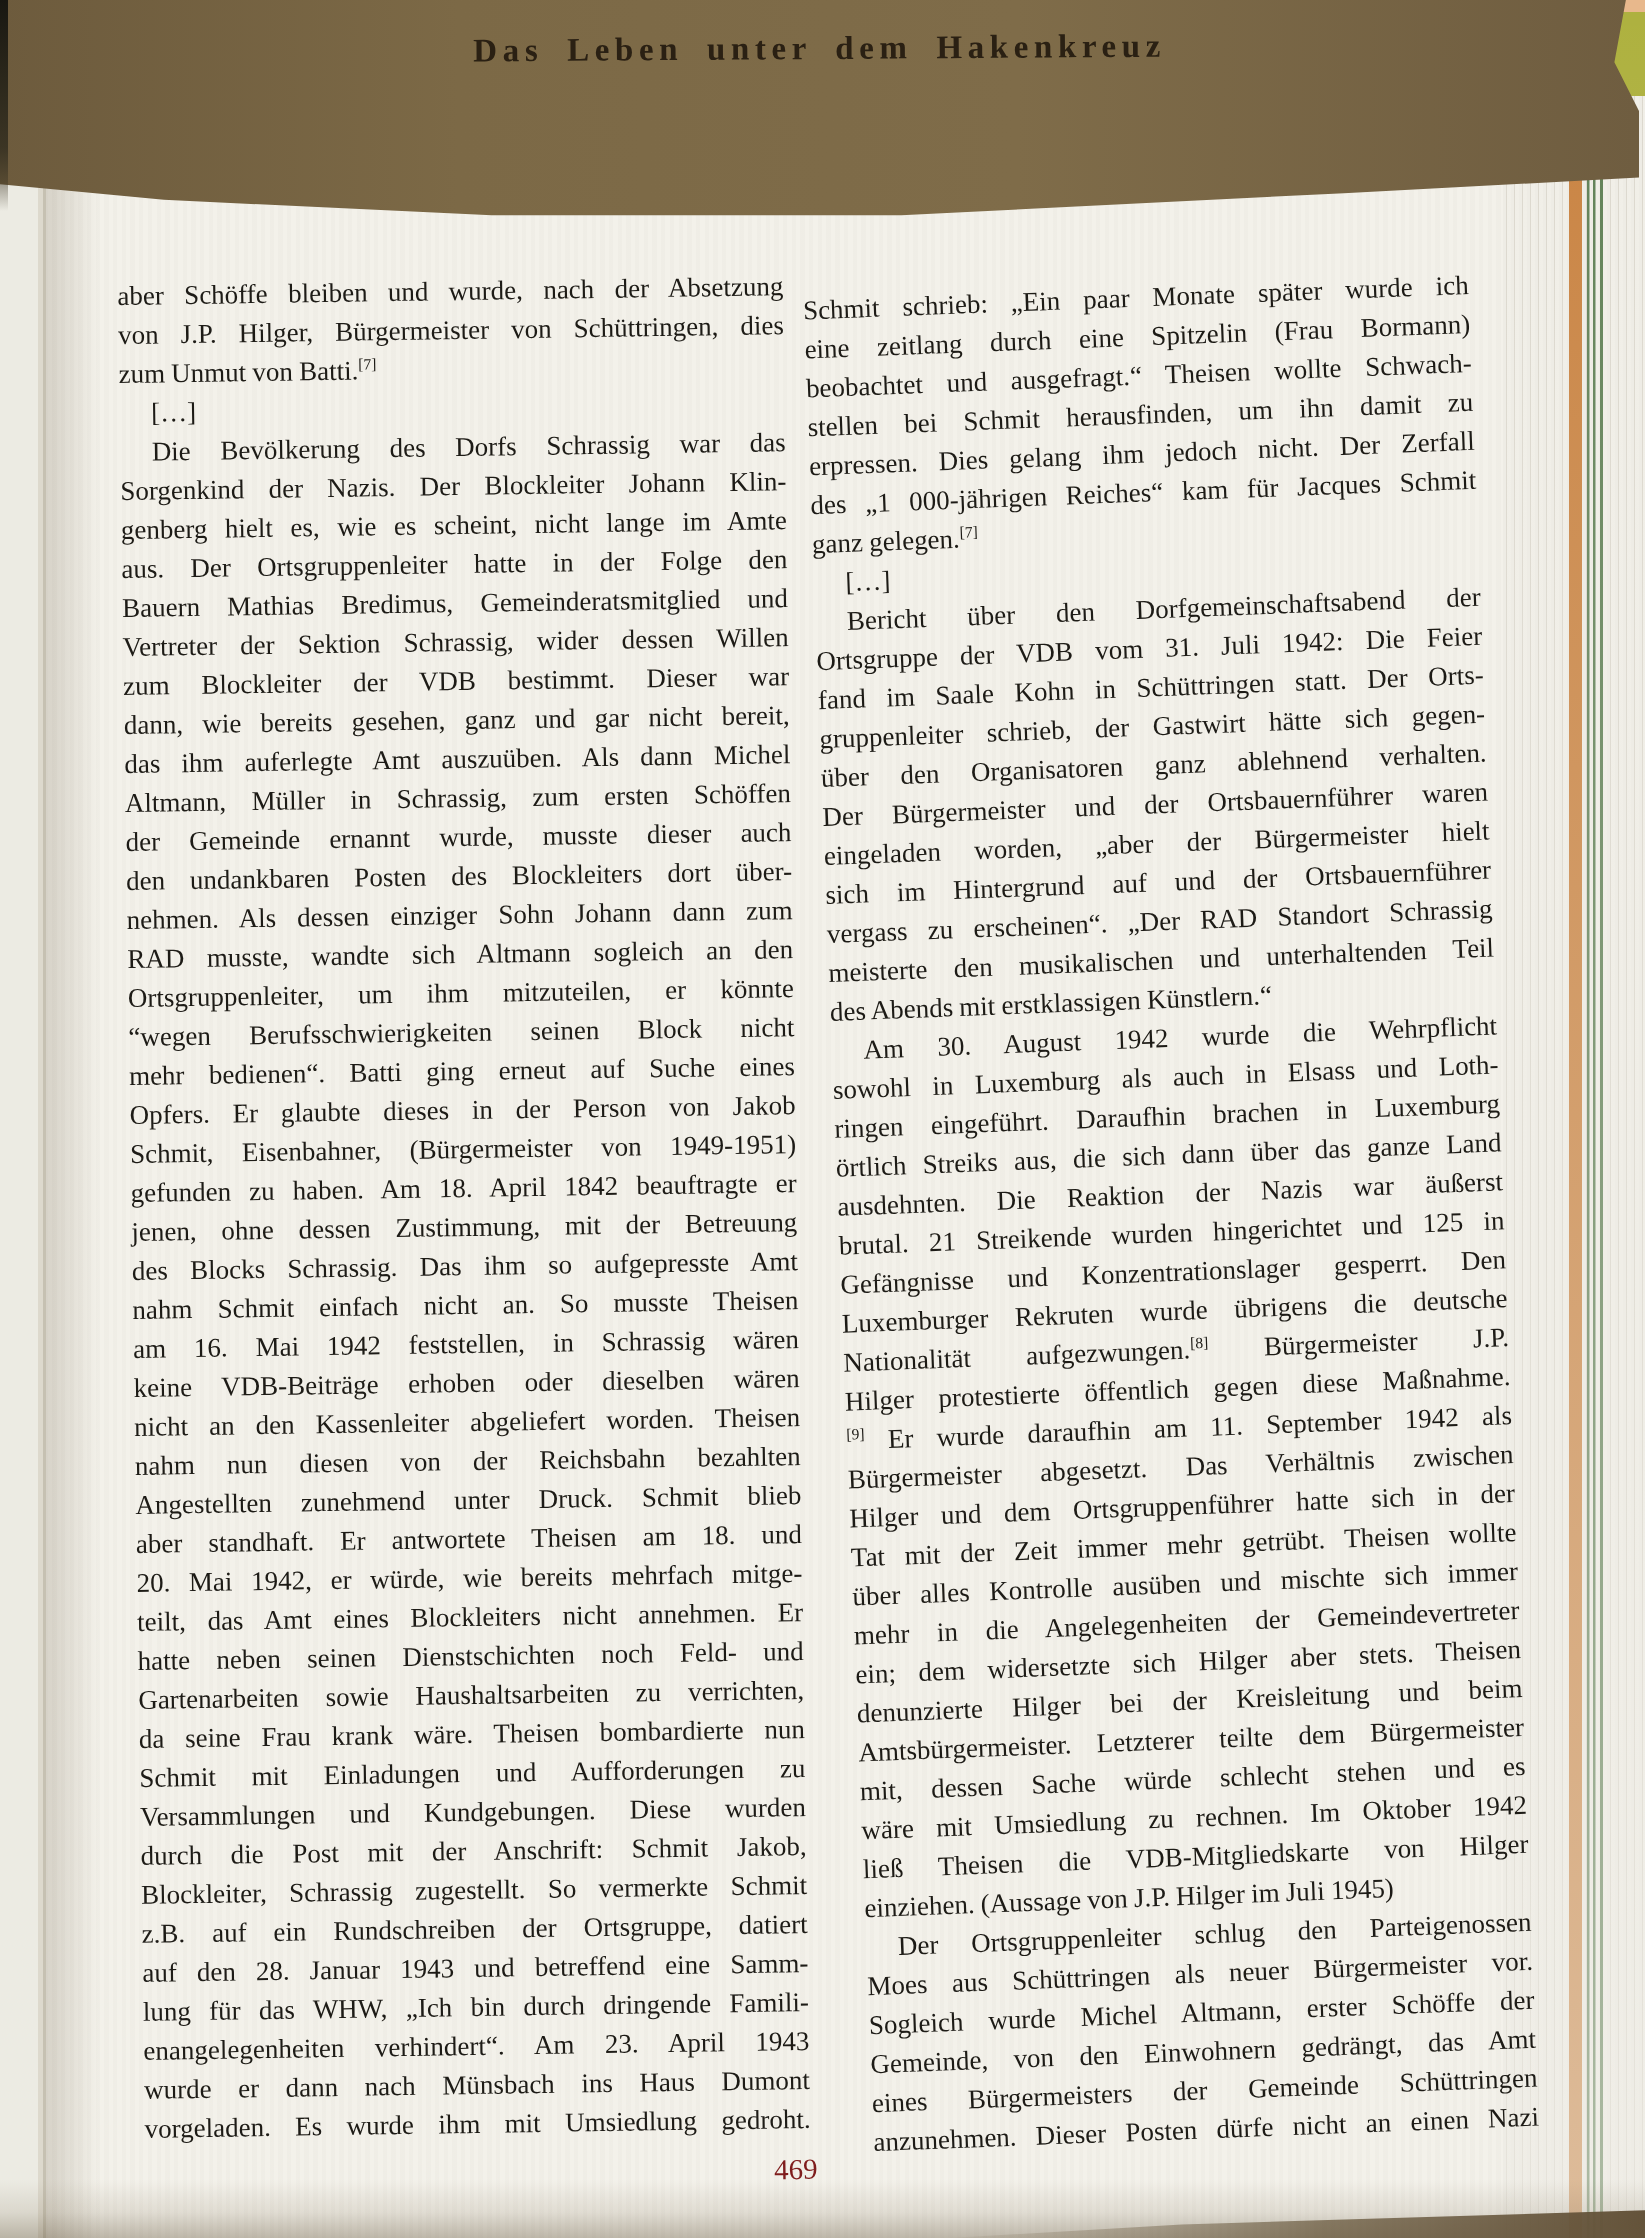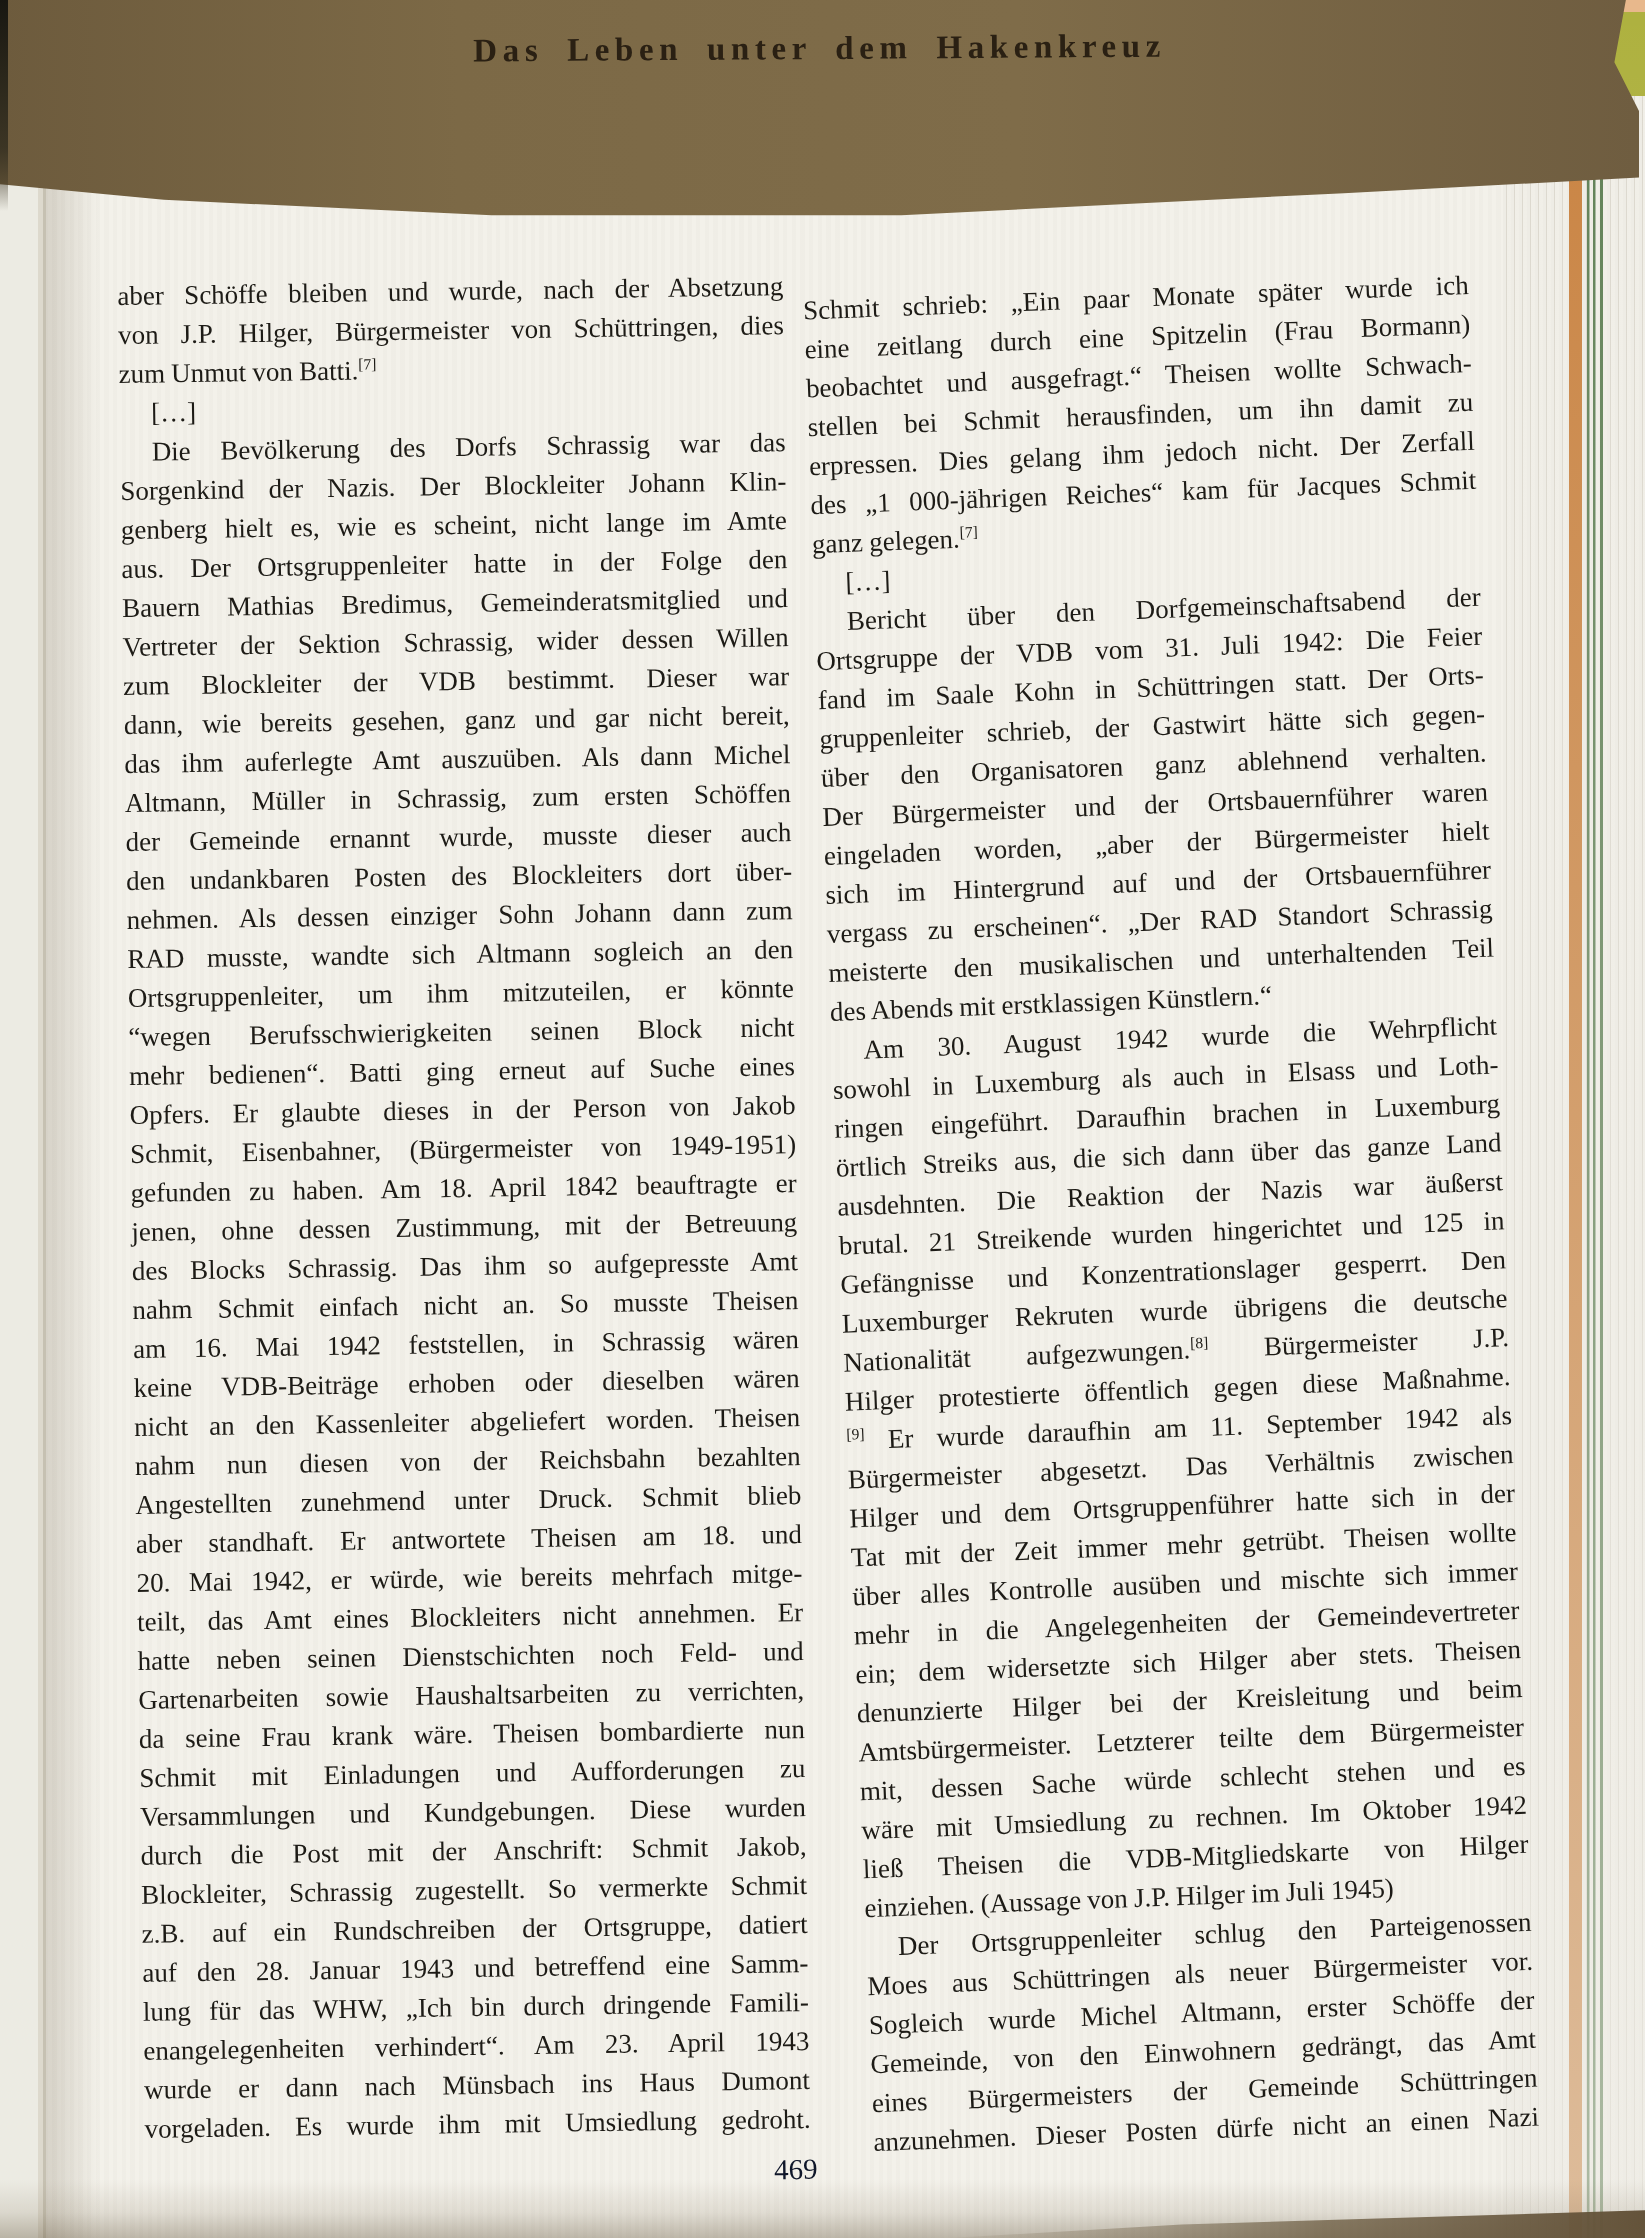--- a/index.html
+++ b/index.html
@@ -64,21 +64,21 @@
     height:39px;line-height:39px;
     text-align:justify;text-align-last:justify;
     white-space:normal;
   }
   .line.nostretch{text-align-last:left;}
   .line.indent{text-indent:32px;}
   .line sup{font-size:58%;vertical-align:super;line-height:0;}
   
   .page-number{
     position:absolute;left:774px;top:2153px;z-index:4;
-    font-size:29px;color:#0f172a;transform:rotate(-1deg);
+    font-size:29px;color:#7f1d1d;transform:rotate(-1deg);
   }
   
   .bottom-shadow{
     position:absolute;left:0;right:0;bottom:0;height:59px;z-index:7;
     background:linear-gradient(180deg,rgba(125,110,85,0) 0%,rgba(125,110,85,0.16) 55%,rgba(100,85,60,0.38) 100%);
   }
   .bottom-right-dark{
     position:absolute;right:0;bottom:0;width:713px;height:36px;z-index:8;
     background:linear-gradient(90deg,rgba(100,83,55,0) 0%,rgba(100,83,55,0.7) 55%,#64533a 100%);
     clip-path:polygon(0 100%,35% 60%,100% 20%,100% 100%);

